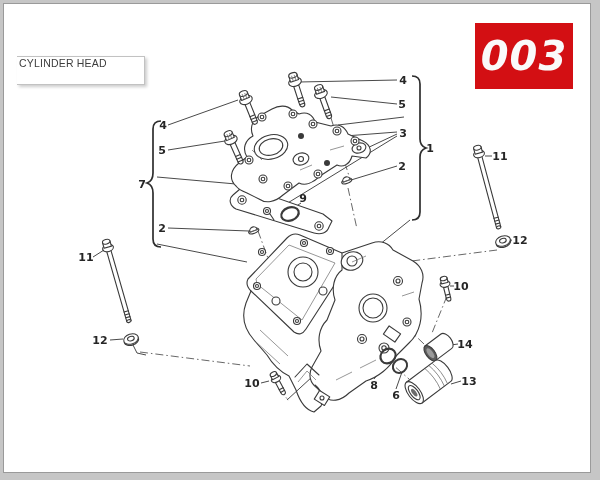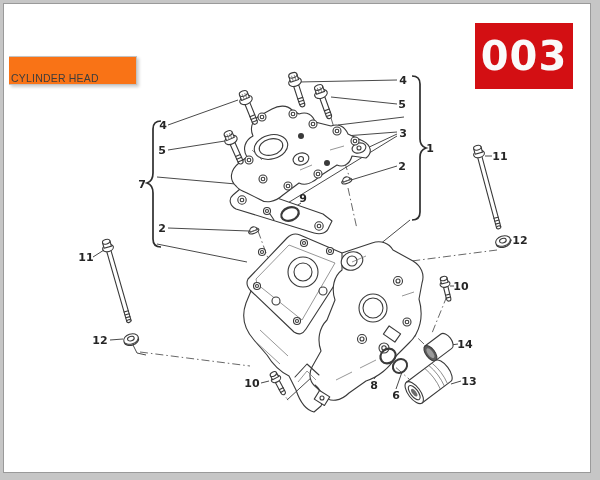--- a/index.html
+++ b/index.html
@@ -6,33 +6,34 @@
   body{
     width:600px;height:480px;position:relative;overflow:hidden;
     background:#c6c6c6;
     font-family:"Liberation Sans", sans-serif;
   }
   .page{
     position:absolute;left:3px;top:3px;width:588px;height:470px;
     background:#ffffff;border:1px solid #9a9a9a;box-sizing:border-box;
   }
   .title-box{
-    position:absolute;left:9px;top:56px;width:128px;height:29px;
-    background:#f97316;border:1px solid #c2c2c2;border-left:none;
+    position:absolute;left:17px;top:56px;width:128px;height:29px;
+    background:#ffffff;border:1px solid #c2c2c2;border-left:none;
     box-shadow:2px 2px 3px rgba(0,0,0,0.20);
-    display:flex;align-items:flex-end;box-sizing:border-box;
+    display:flex;align-items:flex-start;box-sizing:border-box;
     padding-left:2px;z-index:3;
   }
   .title-box span{
     font-size:10.5px;color:#3d3d3d;letter-spacing:0.2px;white-space:nowrap;
   }
   .code-box{
     position:absolute;left:475px;top:23px;width:98px;height:66px;
     background:#d30f13;display:flex;align-items:center;justify-content:center;
     z-index:3;
+    font-style:italic;
   }
   .code-box span{
     color:#fafafa;font-size:40px;font-weight:bold;letter-spacing:1px;
     font-family:"DejaVu Sans","Liberation Sans",sans-serif;
   }
   svg.diagram{position:absolute;left:0;top:0;z-index:2;}
   svg .ink{stroke:#3a3a3a;fill:none;stroke-width:1.1;stroke-linecap:round;stroke-linejoin:round;}
   svg .fillw{fill:#ffffff;}
   svg .leader{stroke:#4a4a4a;stroke-width:1;fill:none;}
   svg .brace{stroke:#2e2e2e;stroke-width:1.7;fill:none;}

